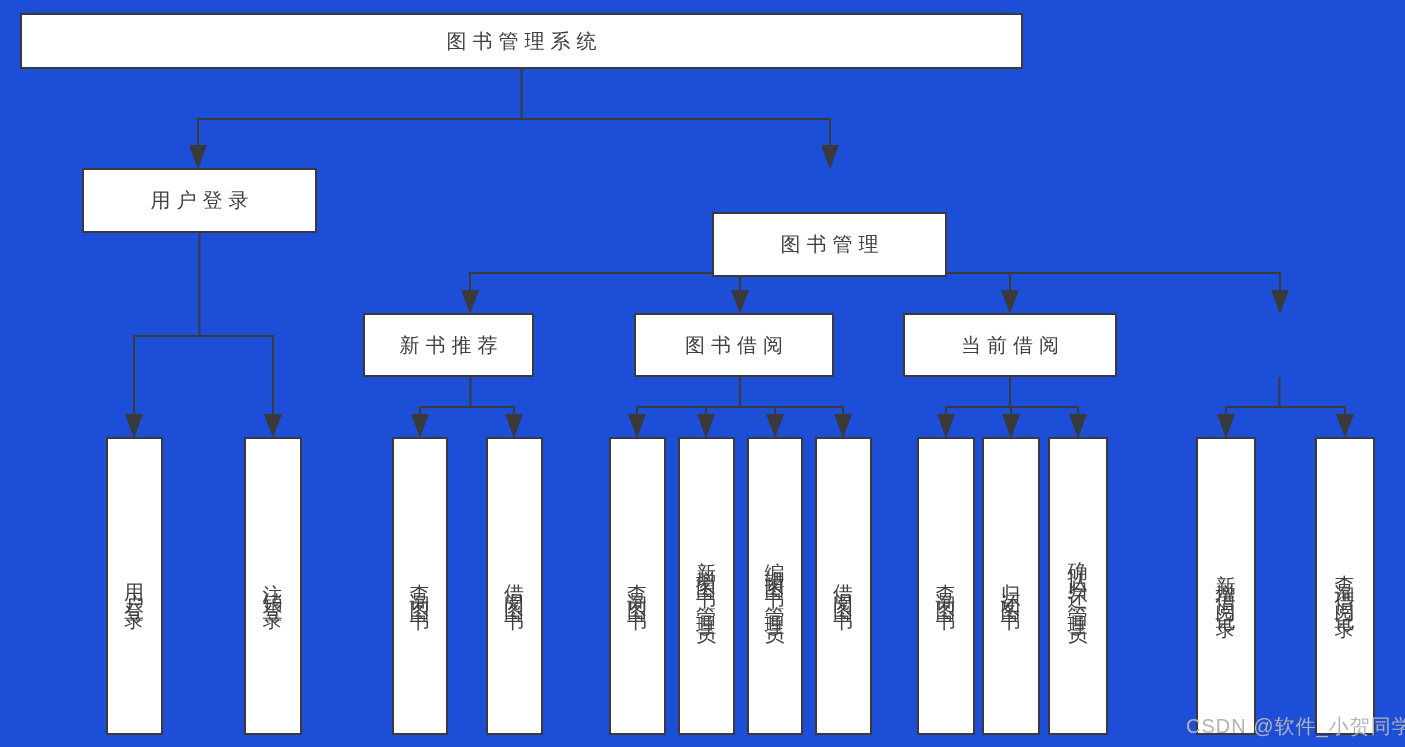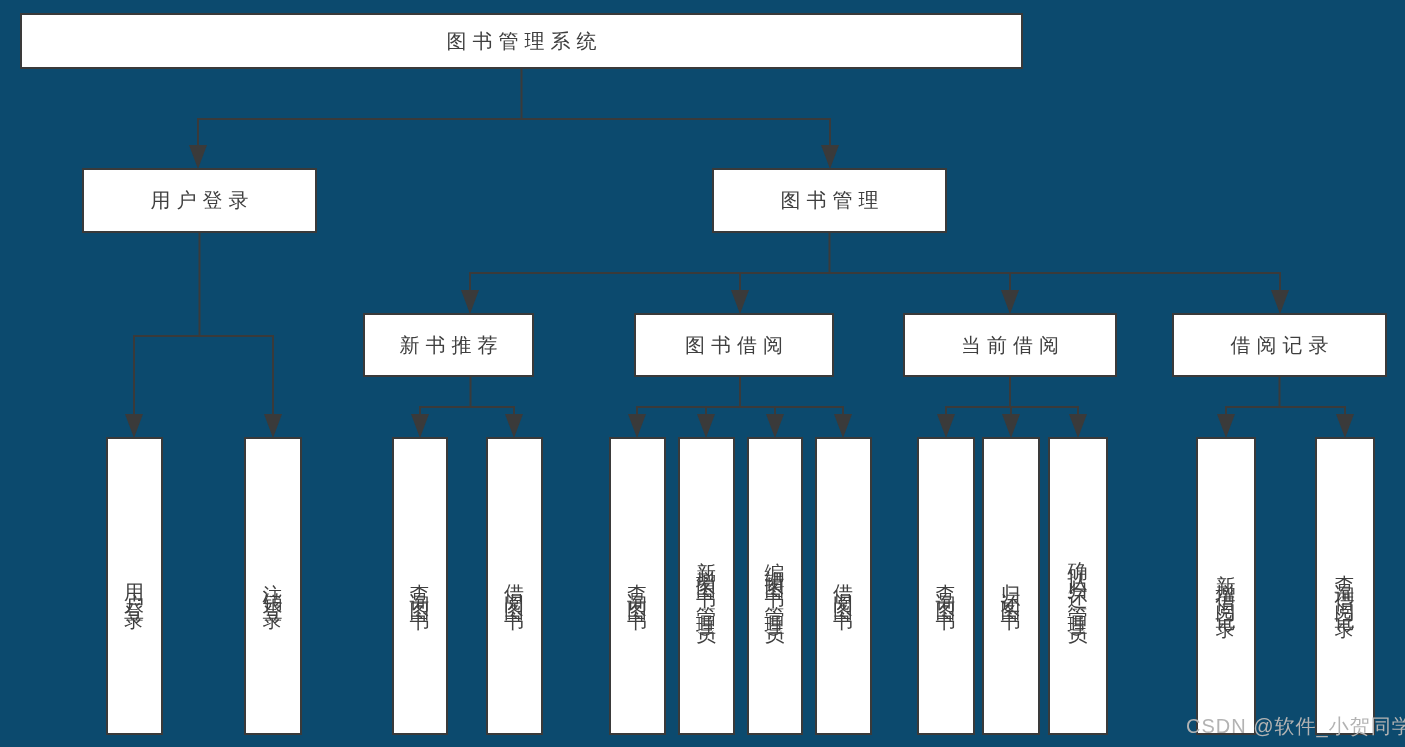--- a/index.html
+++ b/index.html
@@ -1,19 +1,19 @@
 <!DOCTYPE html>
 <html><head>
 <meta charset="utf-8">
 <style>
   html,body{margin:0;padding:0;background:#ffffff;}
   #canvas{
     position:relative;
     width:1405px;height:747px;
-    background:#0c4a6e;
+    background:#1d4ed8;
     font-family:"Liberation Sans","DejaVu Sans",sans-serif;
     overflow:hidden;
   }
   #wires{position:absolute;left:0;top:0;width:1405px;height:747px;}
   .box{
     position:absolute;
     box-sizing:border-box;
     border:2px solid #3a3a3a;
     background:#ffffff;
     display:flex;
@@ -122,35 +122,32 @@
     </g>
   </svg>
 
   <div class="box lvl1">
     <span class="htext">图书管理系统</span>
   </div>
 
   <div class="box lvl2" style="left:82px;">
     <span class="htext">用户登录</span>
   </div>
-  <div class="box lvl2" style="left:712px;">
+  <div class="box lvl2" style="left:712px;margin-top:44px;">
     <span class="htext">图书管理</span>
   </div>
 
   <div class="box lvl3" style="left:363px;width:171px;">
     <span class="htext">新书推荐</span>
   </div>
   <div class="box lvl3" style="left:634px;width:200px;">
     <span class="htext">图书借阅</span>
   </div>
   <div class="box lvl3" style="left:903px;width:214px;">
     <span class="htext">当前借阅</span>
-  </div>
-  <div class="box lvl3" style="left:1172px;width:215px;">
-    <span class="htext">借阅记录</span>
   </div>
 
   <div class="box leaf" style="left:106px;width:57px;">
     <span class="vtext">用户登录</span>
   </div>
   <div class="box leaf" style="left:244px;width:58px;">
     <span class="vtext">注销登录</span>
   </div>
 
   <div class="box leaf" style="left:392px;width:56px;">

